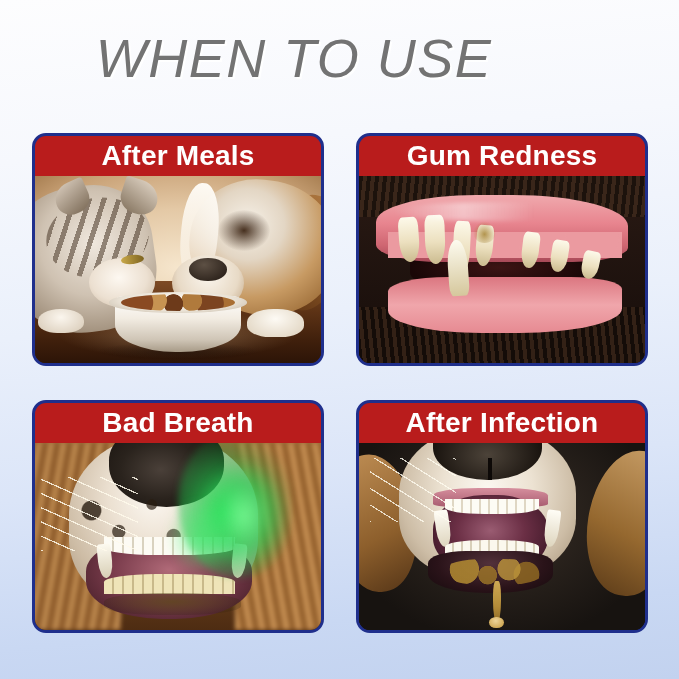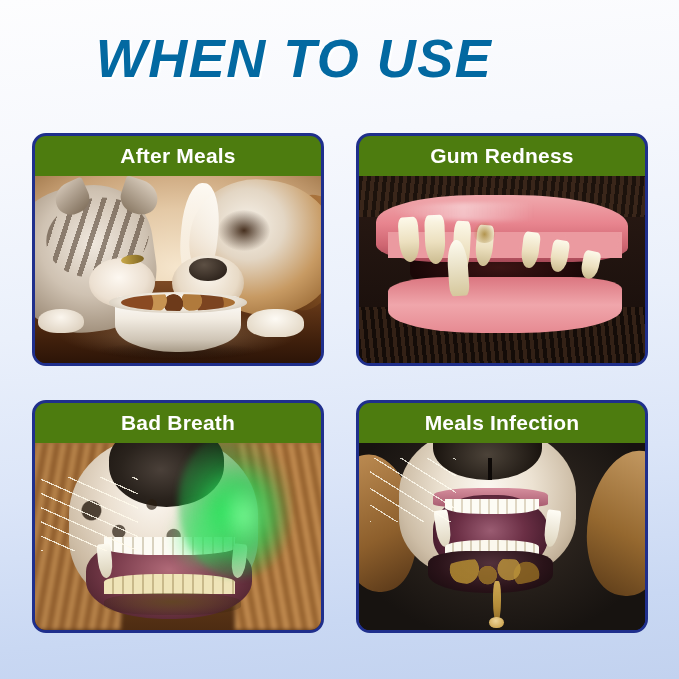--- a/index.html
+++ b/index.html
@@ -23,24 +23,24 @@
 
   
   .page-title {
     position: absolute;
     top: 28px;
     left: 0;
     width: 588px;
     text-align: center;
     font-size: 54px;
     line-height: 60px;
-    font-weight: 700;
+    font-weight: 400;
     font-style: italic;
     letter-spacing: 1.5px;
-    color: #0369a1;
+    color: #737373;
     text-shadow: 2px 2px 0 rgba(255,255,255,0.85);
     white-space: nowrap;
   }
 
   
   .card-grid {
     position: absolute;
     left: 32px;
     top: 133px;
     width: 616px;
@@ -56,23 +56,23 @@
     position: relative;
     border: 3px solid #1f2f8c;
     border-radius: 14px;
     background: #22308f;
     overflow: hidden;
     box-sizing: border-box;
   }
 
   .card-header {
     height: 40px;
-    background: #4d7c0f;
+    background: #b91c1c;
     color: #ffffff;
-    font-size: 21px;
+    font-size: 28px;
     font-weight: 700;
     letter-spacing: 0.2px;
     display: flex;
     align-items: center;
     justify-content: center;
     box-sizing: border-box;
   }
 
   .card-photo {
     position: absolute;
@@ -352,21 +352,21 @@
         <div class="p2-teeth-bot"></div>
         <div class="p2-tartar"></div>
         <div class="p2-whisk"></div>
         <div class="p2-smoke1"></div>
         <div class="p2-smoke2"></div>
         <div class="p2-smoke3"></div>
       </div>
     </div>
 
     <div class="card">
-      <div class="card-header">Meals Infection</div>
+      <div class="card-header">After Infection</div>
       <div class="card-photo">
         <div class="photo-layer p4"></div>
         <div class="p4-bg"></div>
         <div class="p4-ear-l"></div>
         <div class="p4-ear-r"></div>
         <div class="p4-head"></div>
         <div class="p4-nose"></div>
         <div class="p4-nose-line"></div>
         <div class="p4-upper-gum"></div>
         <div class="p4-mouth"></div>

